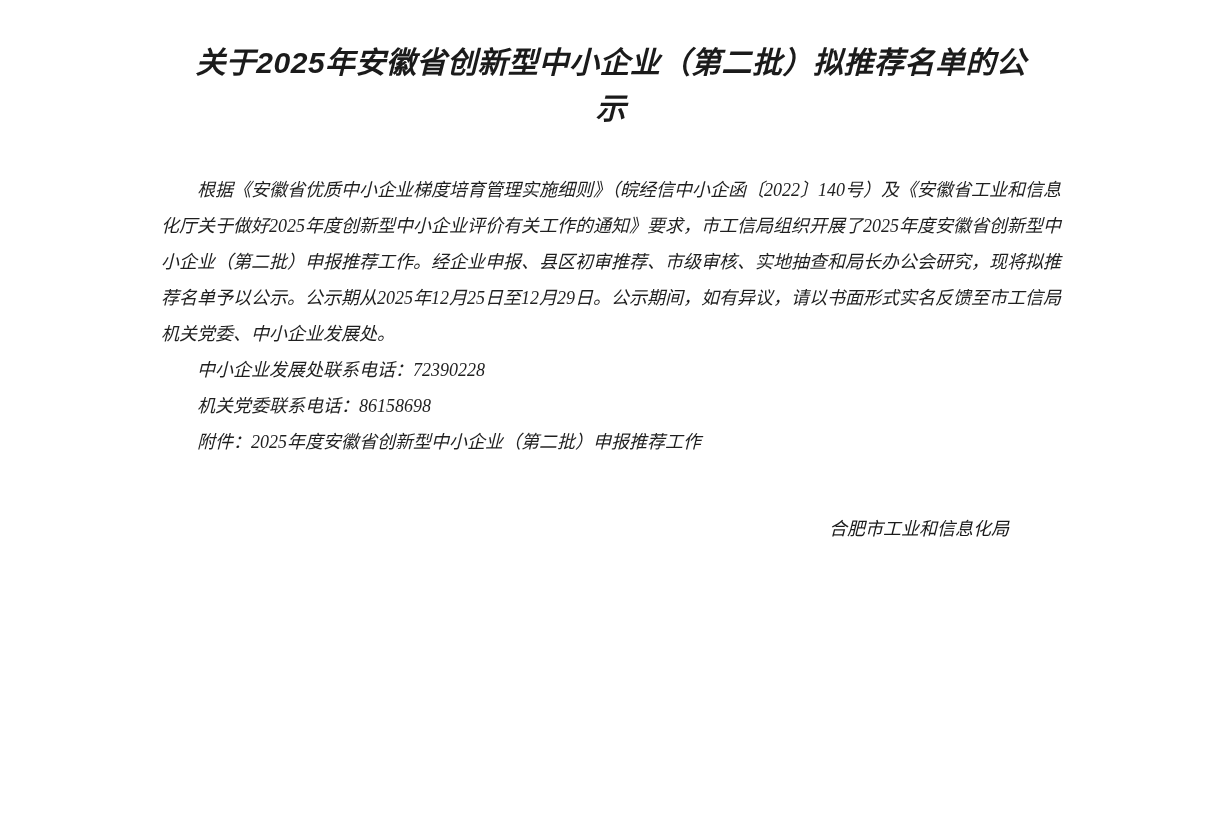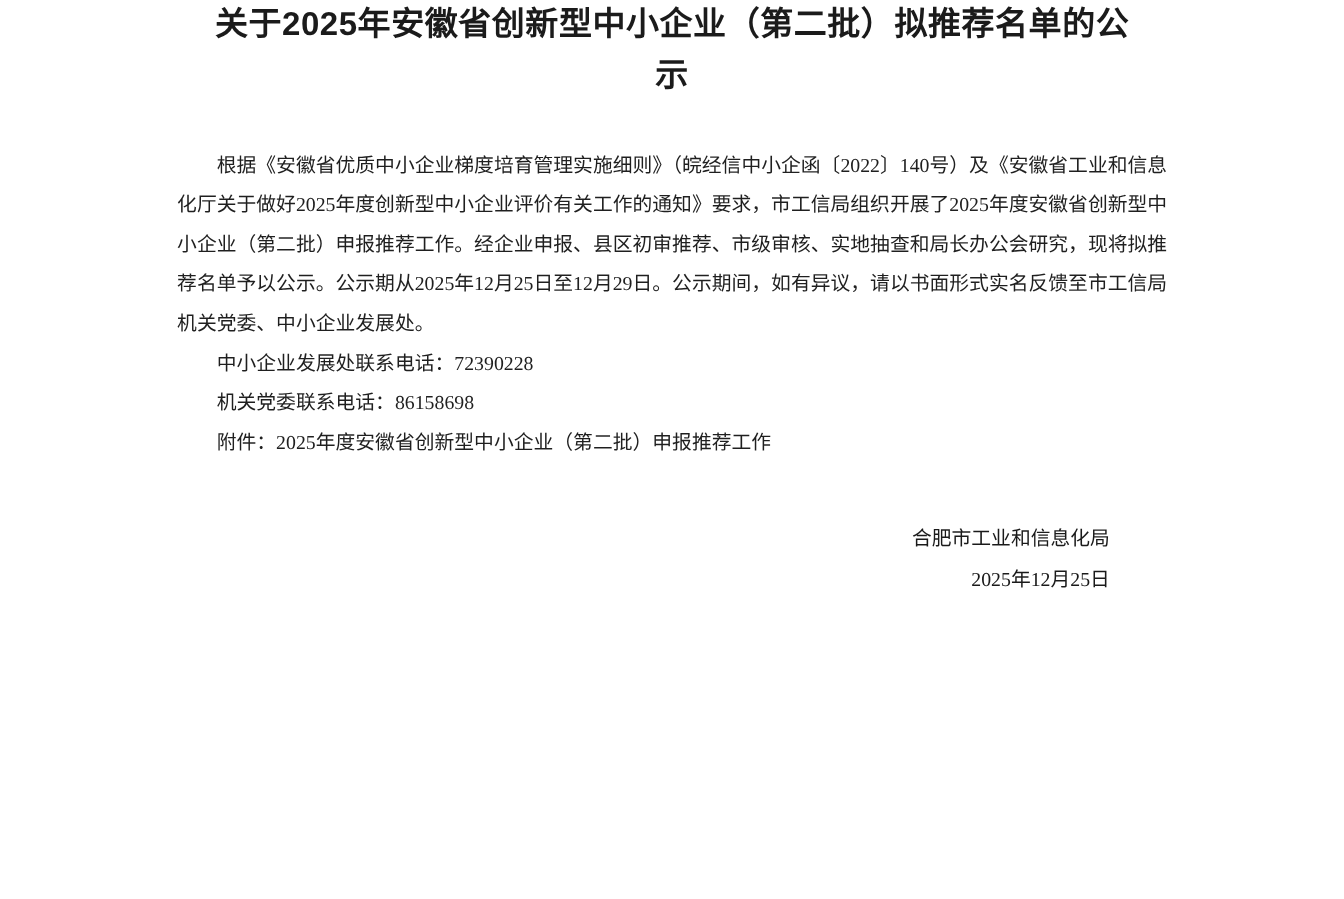--- a/index.html
+++ b/index.html
@@ -17,20 +17,22 @@
   .page {
     width: 1222px;
     height: 817px;
     box-sizing: border-box;
     padding: 0;
     position: relative;
   }
   .article {
     margin: 0 auto;
     width: 900px;
+    padding-top: 40px;
+    font-style: italic;
   }
   .title {
     font-family: "Liberation Sans", "DejaVu Sans", sans-serif;
     font-weight: bold;
     font-size: 30px;
     line-height: 46px;
     text-align: center;
     color: #1b1b1b;
     letter-spacing: 0.5px;
     margin: 0 auto;
@@ -96,17 +98,16 @@
 
     <div class="body-text">
       <p class="indent">根据《安徽省优质中小企业梯度培育管理实施细则》（皖经信中小企函〔2022〕140号）及《安徽省工业和信息化厅关于做好2025年度创新型中小企业评价有关工作的通知》要求，市工信局组织开展了2025年度安徽省创新型中小企业（第二批）申报推荐工作。经企业申报、县区初审推荐、市级审核、实地抽查和局长办公会研究，现将拟推荐名单予以公示。公示期从2025年12月25日至12月29日。公示期间，如有异议，请以书面形式实名反馈至市工信局机关党委、中小企业发展处。</p>
       <p class="indent gap-small">中小企业发展处联系电话：72390228</p>
       <p class="indent gap-small">机关党委联系电话：86158698</p>
       <p class="attachment">附件：2025年度安徽省创新型中小企业（第二批）申报推荐工作</p>
     </div>
 
     <div class="signature">
       <div>合肥市工业和信息化局</div>
-      <div>2025年12月25日</div>
     </div>
 
   </div>
 </div>
 
 </body></html>

